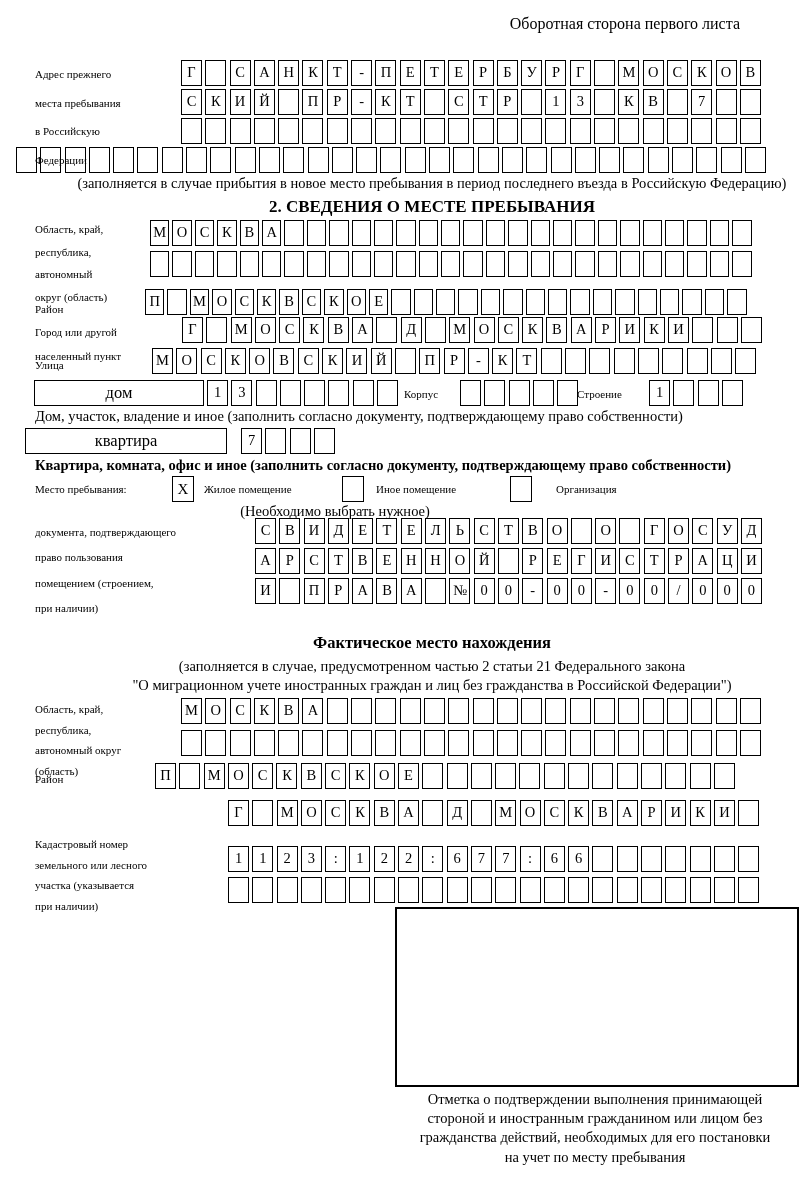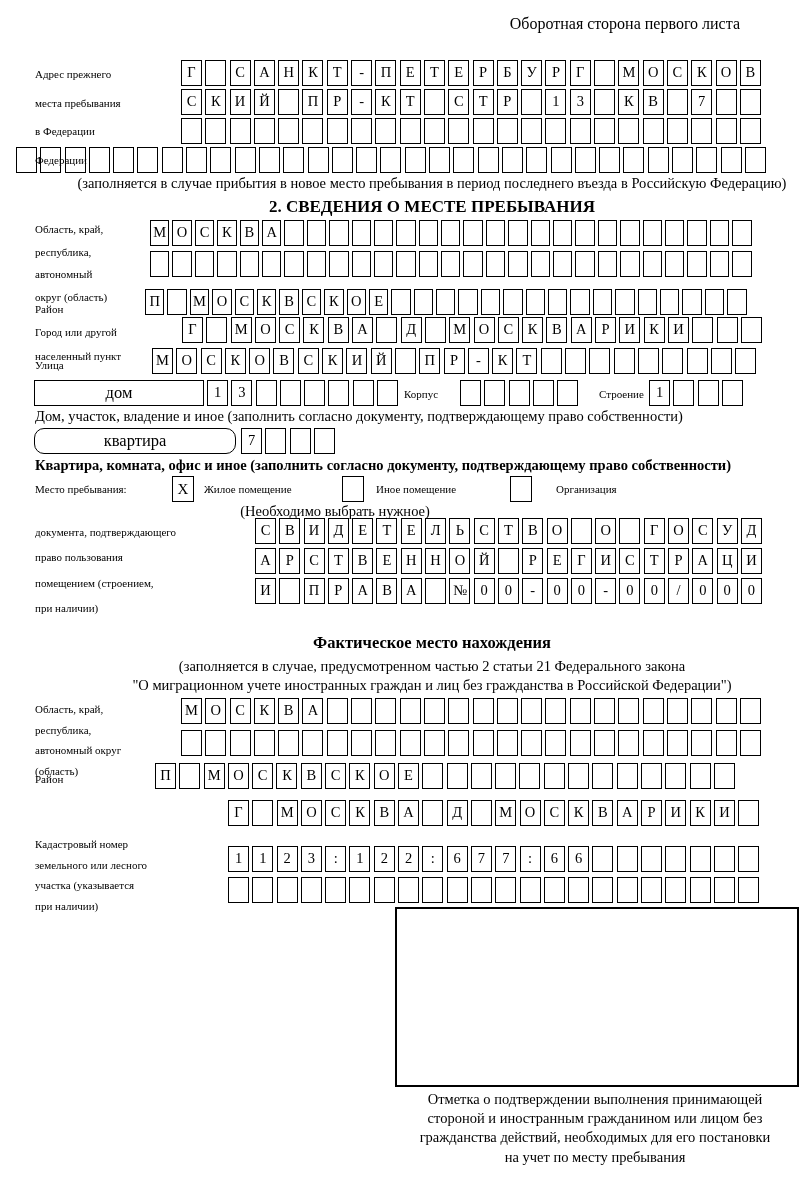--- a/index.html
+++ b/index.html
@@ -23,21 +23,21 @@
 </head>
 <body>
 
 <div class="page">
 
   <div class="note" style="top:15px;right:60px;font-size:16px;">Оборотная сторона первого листа</div>
 
   <div class="lbl" style="left:35px;top:60px;line-height:28.5px;">
       <div>Адрес прежнего</div>
       <div>места пребывания</div>
-      <div>в Федерации</div>
+      <div>в Российскую</div>
       <div>Федерации</div>
     </div>
   <div class="cells" style="left:181px;top:60px;">
       <div class="cell">Г</div>
       <div class="cell"></div>
       <div class="cell">С</div>
       <div class="cell">А</div>
       <div class="cell">Н</div>
       <div class="cell">К</div>
       <div class="cell">Т</div>
@@ -316,30 +316,30 @@
       <div class="cell"></div>
     </div>
   <div class="lbl" style="left:404px;top:380px;">Корпус</div>
   <div class="cells" style="left:460px;top:380px;">
       <div class="cell"></div>
       <div class="cell"></div>
       <div class="cell"></div>
       <div class="cell"></div>
       <div class="cell"></div>
     </div>
-  <div class="lbl" style="left:577px;top:380px;margin-left:22px;">Строение</div>
+  <div class="lbl" style="left:577px;top:380px;">Строение</div>
   <div class="cells" style="left:649px;top:380px;">
       <div class="cell">1</div>
       <div class="cell"></div>
       <div class="cell"></div>
       <div class="cell"></div>
     </div>
   <div class="note" style="left:35px;top:408px;">Дом, участок, владение и иное (заполнить согласно документу, подтверждающему право собственности)</div>
 
-  <div class="rlbl" style="left:34px;top:428px;width:202px;border-radius:10px;">квартира</div>
+  <div class="rlbl" style="left:25px;top:428px;width:202px;">квартира</div>
   <div class="cells" style="left:241px;top:428px;">
       <div class="cell">7</div>
       <div class="cell"></div>
       <div class="cell"></div>
       <div class="cell"></div>
     </div>
   <div class="note" style="left:35px;top:457px;font-weight:bold;">Квартира, комната, офис и иное (заполнить согласно документу, подтверждающему право собственности)</div>
 
   <div class="lbl" style="left:35px;top:475px;">Место пребывания:</div>
   <div class="cbox" style="left:172px;top:476px;">X</div>

